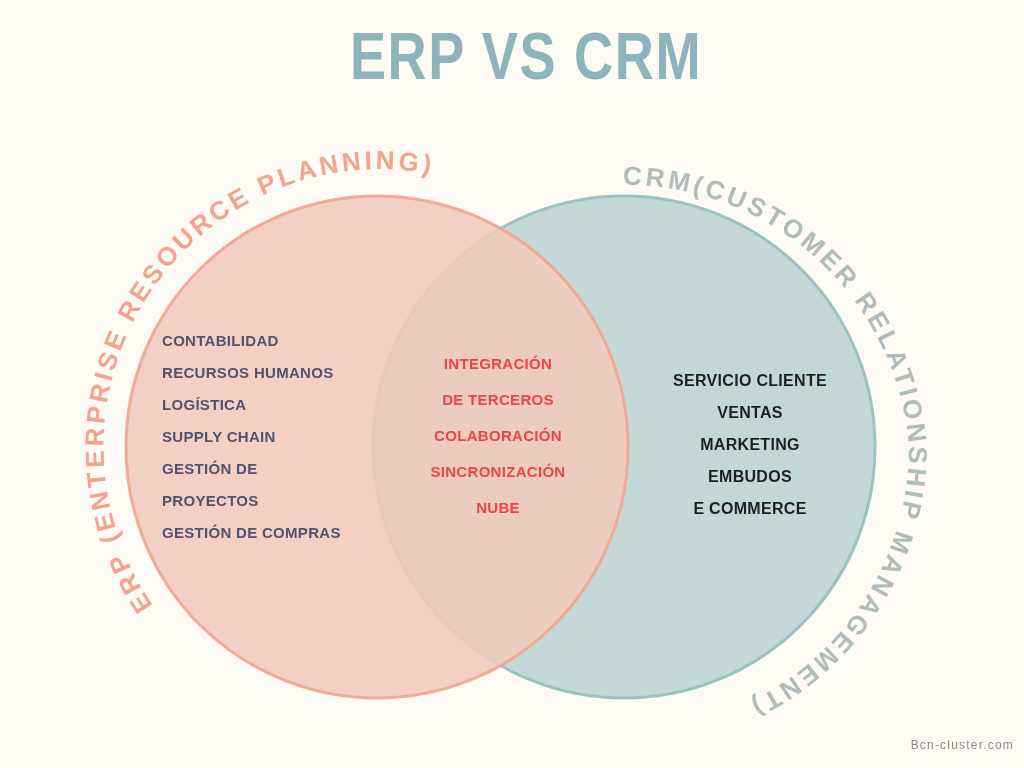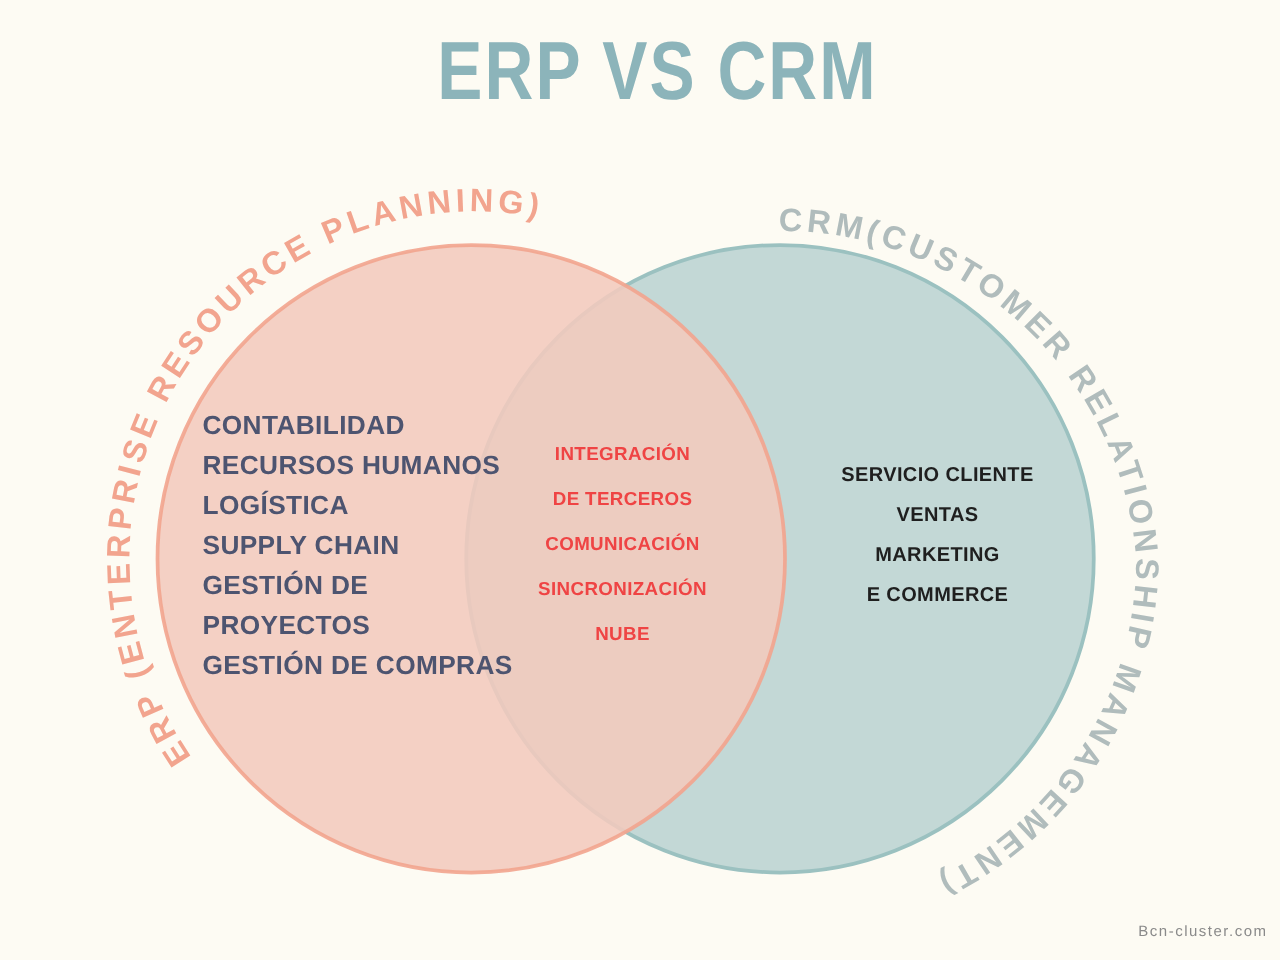--- a/index.html
+++ b/index.html
@@ -52,21 +52,21 @@
   .list-col {
     position: absolute;
     color: #4a5068;
     font-weight: bold;
   }
 
   #erp-list {
     left: 148px;
     top: 325px;
     width: 250px;
-    font-size: 21px;
+    font-size: 15px;
     line-height: 32px;
     letter-spacing: 0.3px;
     color: #4d5470;
     text-align: left;
   }
 
   #shared-list {
     left: 398px;
     top: 346px;
     width: 172px;
@@ -140,27 +140,28 @@
       <div>LOGÍSTICA</div>
       <div>SUPPLY CHAIN</div>
       <div>GESTIÓN DE</div>
       <div>PROYECTOS</div>
       <div>GESTIÓN DE COMPRAS</div>
     </div>
 
   <div id="shared-list" class="list-col">
       <div>INTEGRACIÓN</div>
       <div>DE TERCEROS</div>
-      <div>COMUNICACIÓN</div>
+      <div>COLABORACIÓN</div>
       <div>SINCRONIZACIÓN</div>
       <div>NUBE</div>
     </div>
 
   <div id="crm-list" class="list-col">
       <div>SERVICIO CLIENTE</div>
       <div>VENTAS</div>
       <div>MARKETING</div>
+      <div>EMBUDOS</div>
       <div>E COMMERCE</div>
     </div>
 
   <div id="watermark">Bcn-cluster.com</div>
 
 </div>
 
 </body></html>

